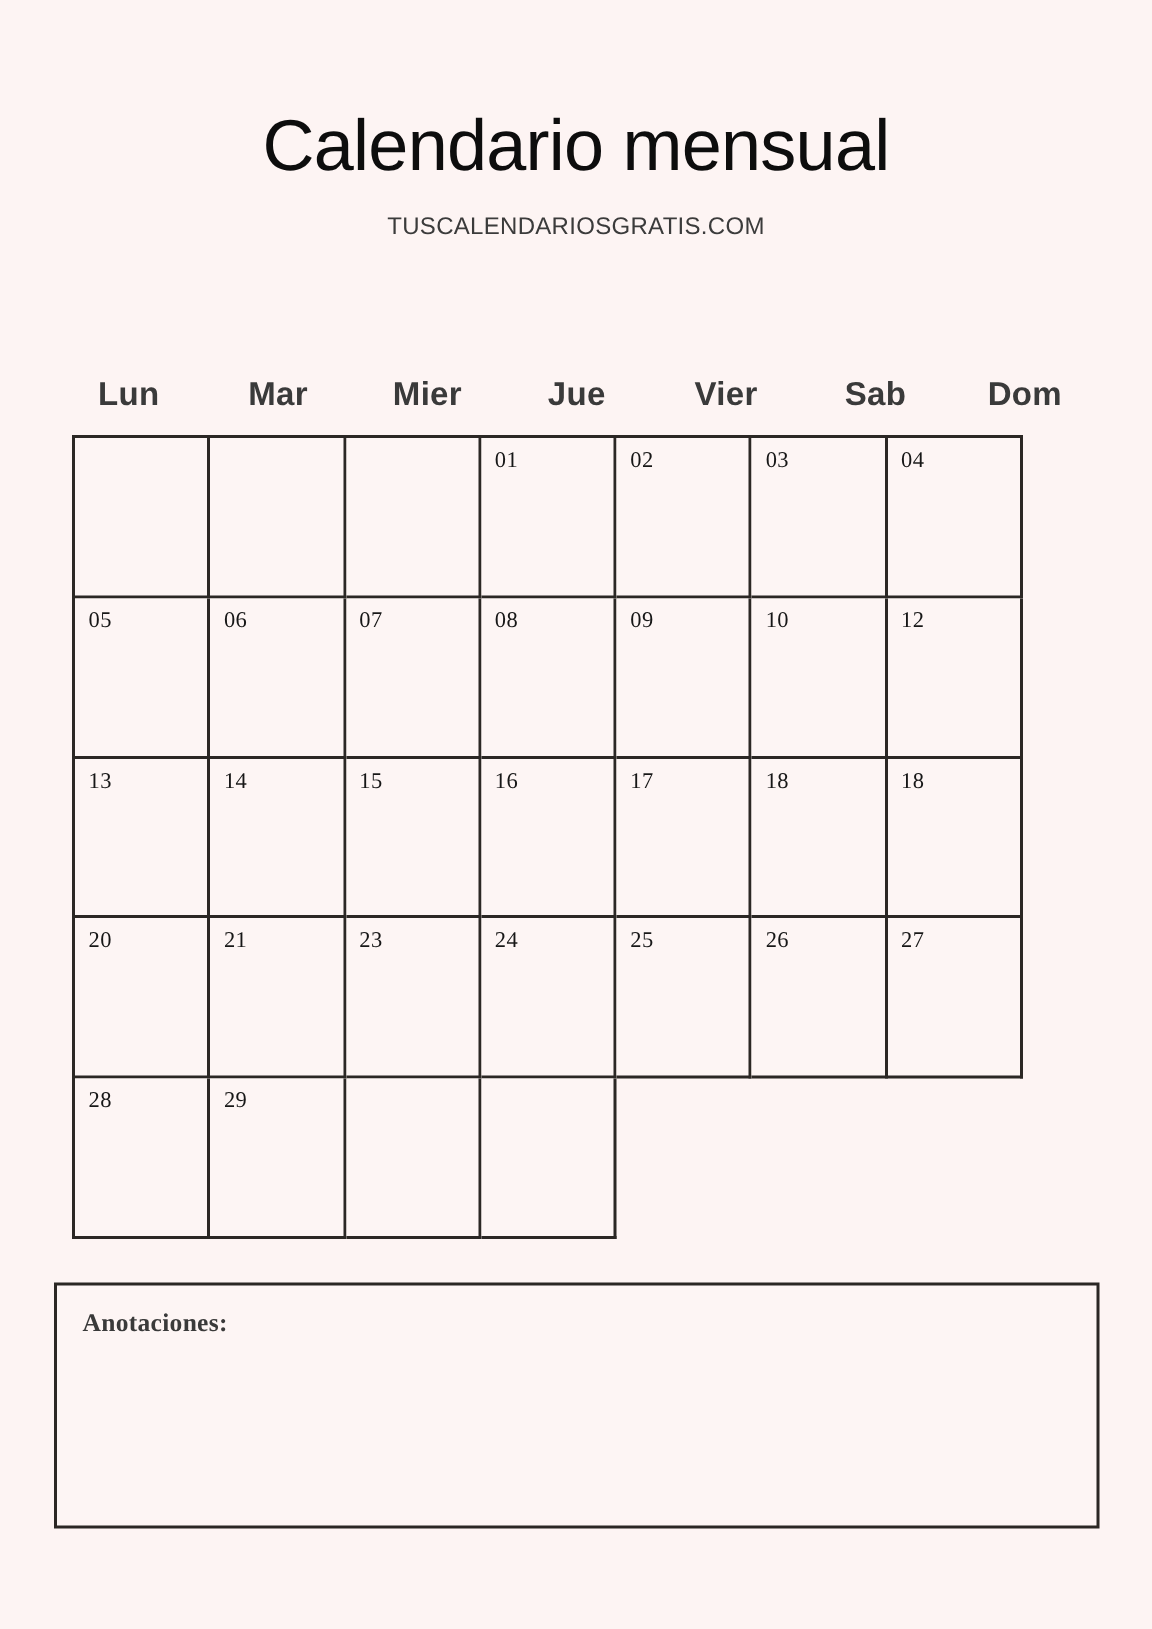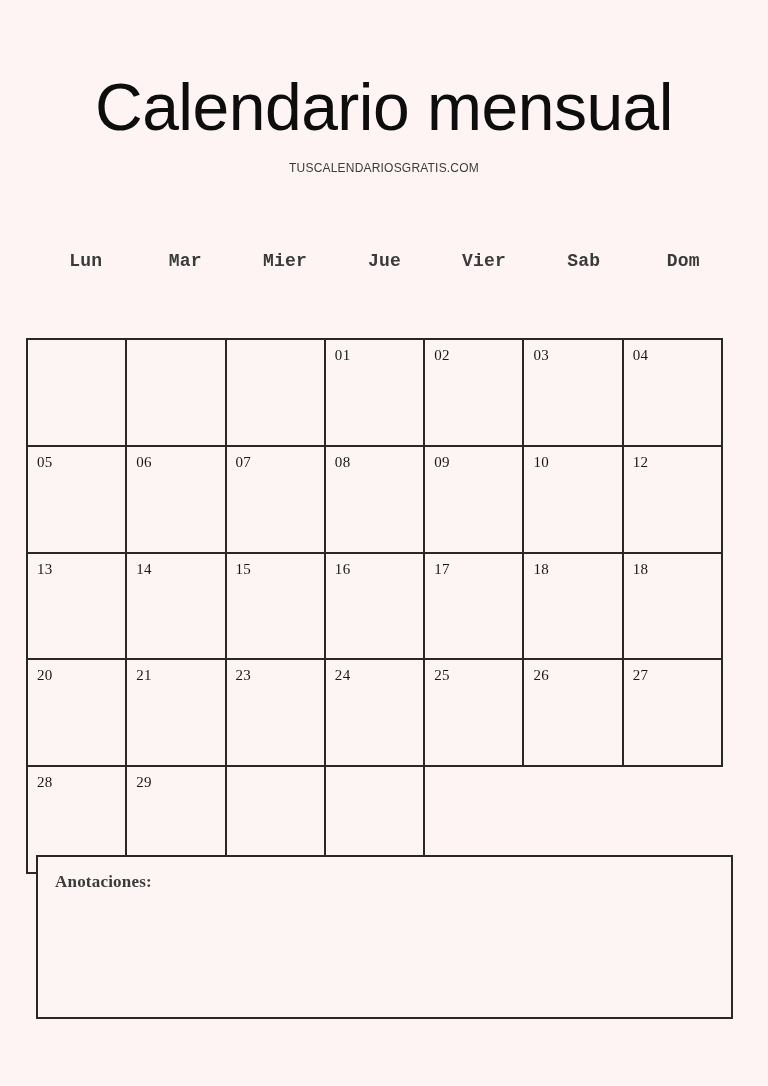--- a/index.html
+++ b/index.html
@@ -28,73 +28,72 @@
     left: 0;
     top: 0;
     width: 768px;
     text-align: center;
   }
 
   .title {
     margin: 0;
     padding-top: 74px;
     font-family: "Liberation Sans", sans-serif;
-    font-size: 66px;
+    font-size: 48px;
     font-weight: 400;
     letter-spacing: -0.5px;
     line-height: 1.0;
     color: #0d0d0d;
     white-space: nowrap;
   }
 
   .subtitle {
     margin: 0;
     padding-top: 21px;
     font-family: "Liberation Sans", sans-serif;
-    font-size: 12px;
+    font-size: 16px;
     font-weight: 400;
     letter-spacing: 0.2px;
     color: #3b3b3b;
     white-space: nowrap;
   }
 
   
   .weekdays {
     position: absolute;
     left: 36px;
     top: 252px;
     width: 697px;
     display: grid;
     grid-template-columns: repeat(7, 1fr);
   }
 
   .weekday {
     text-align: center;
-    font-family: Liberation Mono, monospace;
-    font-size: 18px;
+    font-family: Liberation Sans, sans-serif;
+    font-size: 22px;
     font-weight: 700;
     color: #3a3a3a;
     letter-spacing: 0.2px;
     line-height: 1;
   }
 
   
   .calendar-grid {
     position: absolute;
-    left: 26px;
+    left: 48px;
     top: 290px;
-    width: 697px;
+    width: 634px;
     height: 536px;
     box-sizing: border-box;
     display: grid;
     grid-template-columns: repeat(7, 1fr);
     grid-template-rows: repeat(5, 1fr);
     border-top: 2px solid #2b2724;
     border-left: 2px solid #2b2724;
-    margin-top: 48px;
   }
 
   .day-cell {
     box-sizing: border-box;
     border-right: 2px solid #2b2724;
     border-bottom: 2px solid #2b2724;
     background: #fdf5f4;
     position: relative;
     overflow: hidden;
   }

